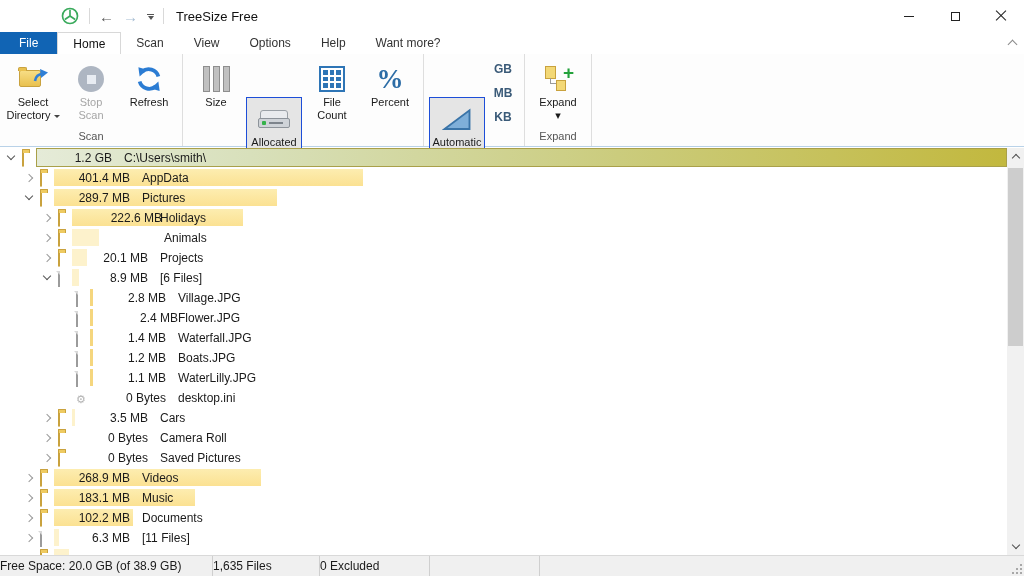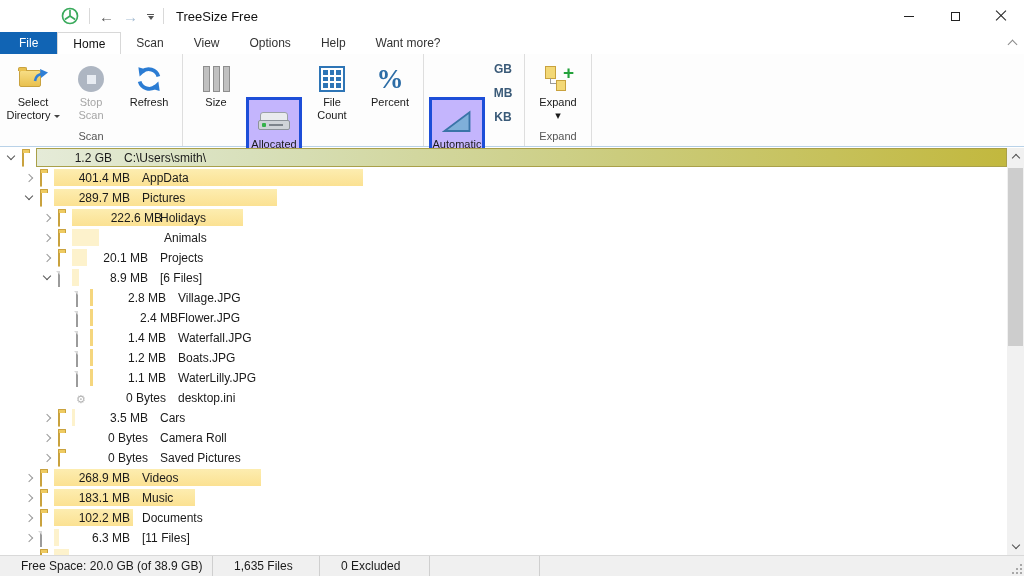--- a/index.html
+++ b/index.html
@@ -36,21 +36,21 @@
   .ribbon-collapse::before{content:"";position:absolute;left:1px;top:2px;width:6px;height:6px;border-left:1px solid #8a8a8a;border-top:1px solid #8a8a8a;transform:rotate(45deg);}
 
   
   .ribbon{position:absolute;left:0;top:54px;width:1024px;height:93px;background:#fdfdfd;border-bottom:1px solid #b9d2e8;display:flex;}
   .rgroup{display:flex;flex-direction:column;border-right:1px solid #dedede;padding:2px 4px 0 4px;}
   .rbuttons{flex:1;display:flex;align-items:stretch;}
   .rlabel{height:17px;text-align:center;font-size:11px;color:#555;line-height:15px;}
   .bigbtn{width:56px;margin:1px;padding-top:4px;display:flex;flex-direction:column;align-items:center;border:1px solid transparent;}
   .bigbtn .ic{height:34px;display:flex;align-items:center;justify-content:center;}
   .bigbtn .l1,.bigbtn .l2{font-size:11px;line-height:13px;color:#1a1a1a;text-align:center;}
-  .bigbtn.selected{background:#c4b5fd;border:3px solid #1d4ed8;margin-top:41px;}
+  .bigbtn.selected{background:#e5e5e5;border:1px solid #1d4ed8;margin-top:41px;}
   .bigbtn.disabled .l1,.bigbtn.disabled .l2{color:#a6a6a6;}
   .unit-col{display:flex;flex-direction:column;justify-content:flex-start;padding:1px 2px;}
   .unit-small{height:24px;width:30px;display:flex;align-items:center;justify-content:center;
     font-weight:bold;font-size:12px;color:#3a5a78;}
   .pct{font-size:27px;font-weight:bold;color:#2d6da6;font-family:"Liberation Serif",serif;}
   
   .i-bars{display:flex;gap:3px;}
   .i-bars i{width:7px;height:26px;background:#c0c0c0;border:1px solid #8e8e8e;}
   .i-grid{width:26px;height:26px;border:2px solid #2e75b6;background:#fff;display:grid;grid-template-columns:repeat(3,1fr);grid-template-rows:repeat(3,1fr);padding:2px;gap:2px;}
   .i-grid i{background:#2e75b6;}
@@ -87,21 +87,21 @@
   
   .vscroll{position:absolute;right:0;top:148px;width:17px;height:407px;background:#f1f1f1;}
   .sarrow{position:absolute;left:0;width:17px;height:17px;display:flex;align-items:center;justify-content:center;}
   .sarrow i{width:6px;height:6px;border-left:1px solid #505050;border-top:1px solid #505050;}
   .sarrow.up{top:0;}  .sarrow.up i{transform:rotate(45deg);margin-top:3px;}
   .sarrow.down{bottom:0;} .sarrow.down i{transform:rotate(225deg);margin-bottom:3px;}
   .sthumb{position:absolute;left:1px;top:20px;width:15px;height:178px;background:#cdcdcd;}
 
   
   .statusbar{position:absolute;left:0;top:555px;width:1024px;height:21px;background:#f0f0f0;border-top:1px solid #d9d9d9;display:flex;}
-  .ssec{height:100%;display:flex;align-items:center;padding-left:21px;border-right:1px solid #cfcfcf;}
+  .ssec{height:100%;display:flex;align-items:center;padding-left:0;border-right:1px solid #cfcfcf;}
   .grip{position:absolute;right:2px;bottom:2px;width:10px;height:10px;}
   .grip i{position:absolute;width:2px;height:2px;background:#a8a8a8;}
 </style>
 </head>
 <body>
 
 <div class="window">
 
   <div class="titlebar">
     <div class="qat">

